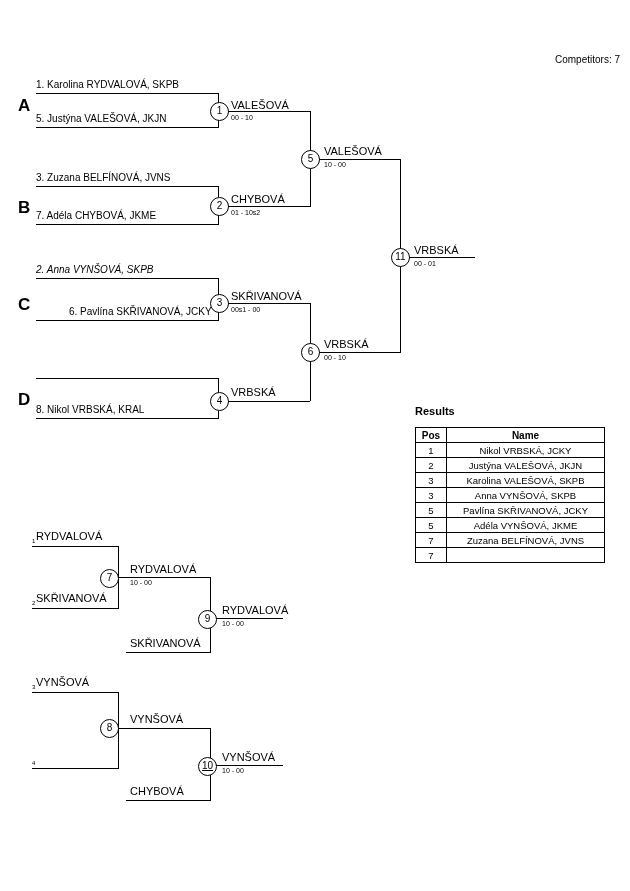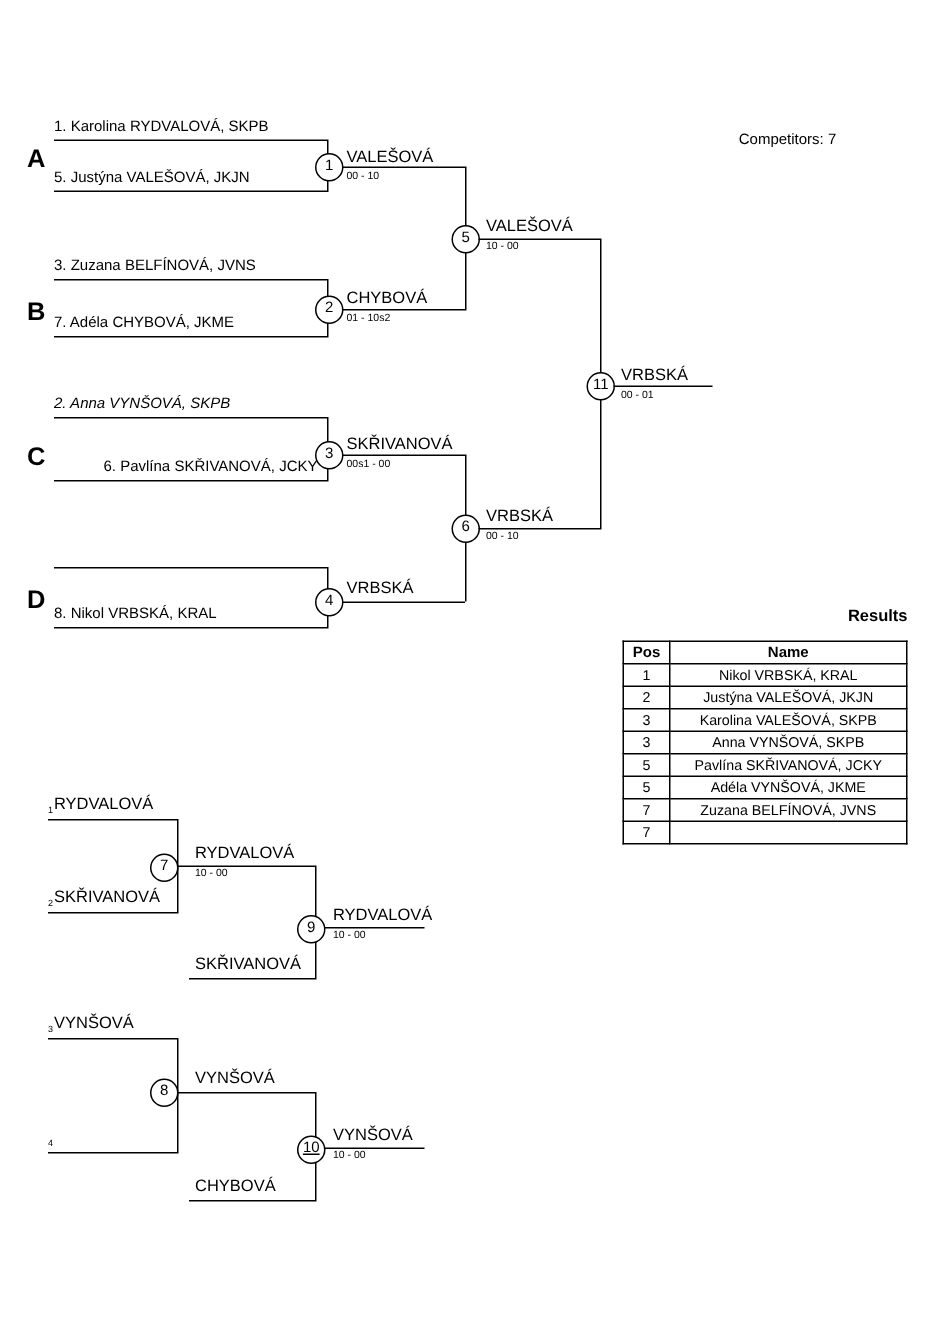--- a/index.html
+++ b/index.html
@@ -29,23 +29,23 @@
     width: 630px;
     text-align: center;
     font-size: 19px;
     font-weight: bold;
     letter-spacing: 0px;
     white-space: nowrap;
   }
   .competitors {
     position: absolute;
     left: 430px;
-    top: 88px;
+    top: 54px;
     width: 190px;
-    text-align: center;
+    text-align: right;
     font-size: 10px;
   }
   
   .ln {
     position: absolute;
     background: #000000;
   }
   .hline { height: 1px; }
   .vline { width: 1px; }
 
@@ -85,21 +85,21 @@
     position: absolute;
     font-size: 6px;
     color: #000000;
   }
   
   .results-title {
     position: absolute;
     left: 415px;
     top: 405px;
     width: 190px;
-    text-align: right;
+    text-align: left;
     font-size: 11px;
     font-weight: bold;
   }
   table.results {
     position: absolute;
     left: 415px;
     top: 427px;
     width: 190px;
     border-collapse: collapse;
     font-size: 9.5px;
@@ -248,21 +248,21 @@
   <table class="results">
     <thead>
       <tr>
         <th class="pos">Pos</th>
         <th class="nm">Name</th>
       </tr>
     </thead>
     <tbody>
       <tr>
         <td class="pos">1</td>
-        <td class="nm">Nikol VRBSKÁ, KRAL</td>
+        <td class="nm">Nikol VRBSKÁ, JCKY</td>
       </tr>
       <tr>
         <td class="pos">2</td>
         <td class="nm">Justýna VALEŠOVÁ, JKJN</td>
       </tr>
       <tr>
         <td class="pos">3</td>
         <td class="nm">Karolina  VALEŠOVÁ, SKPB</td>
       </tr>
       <tr>

